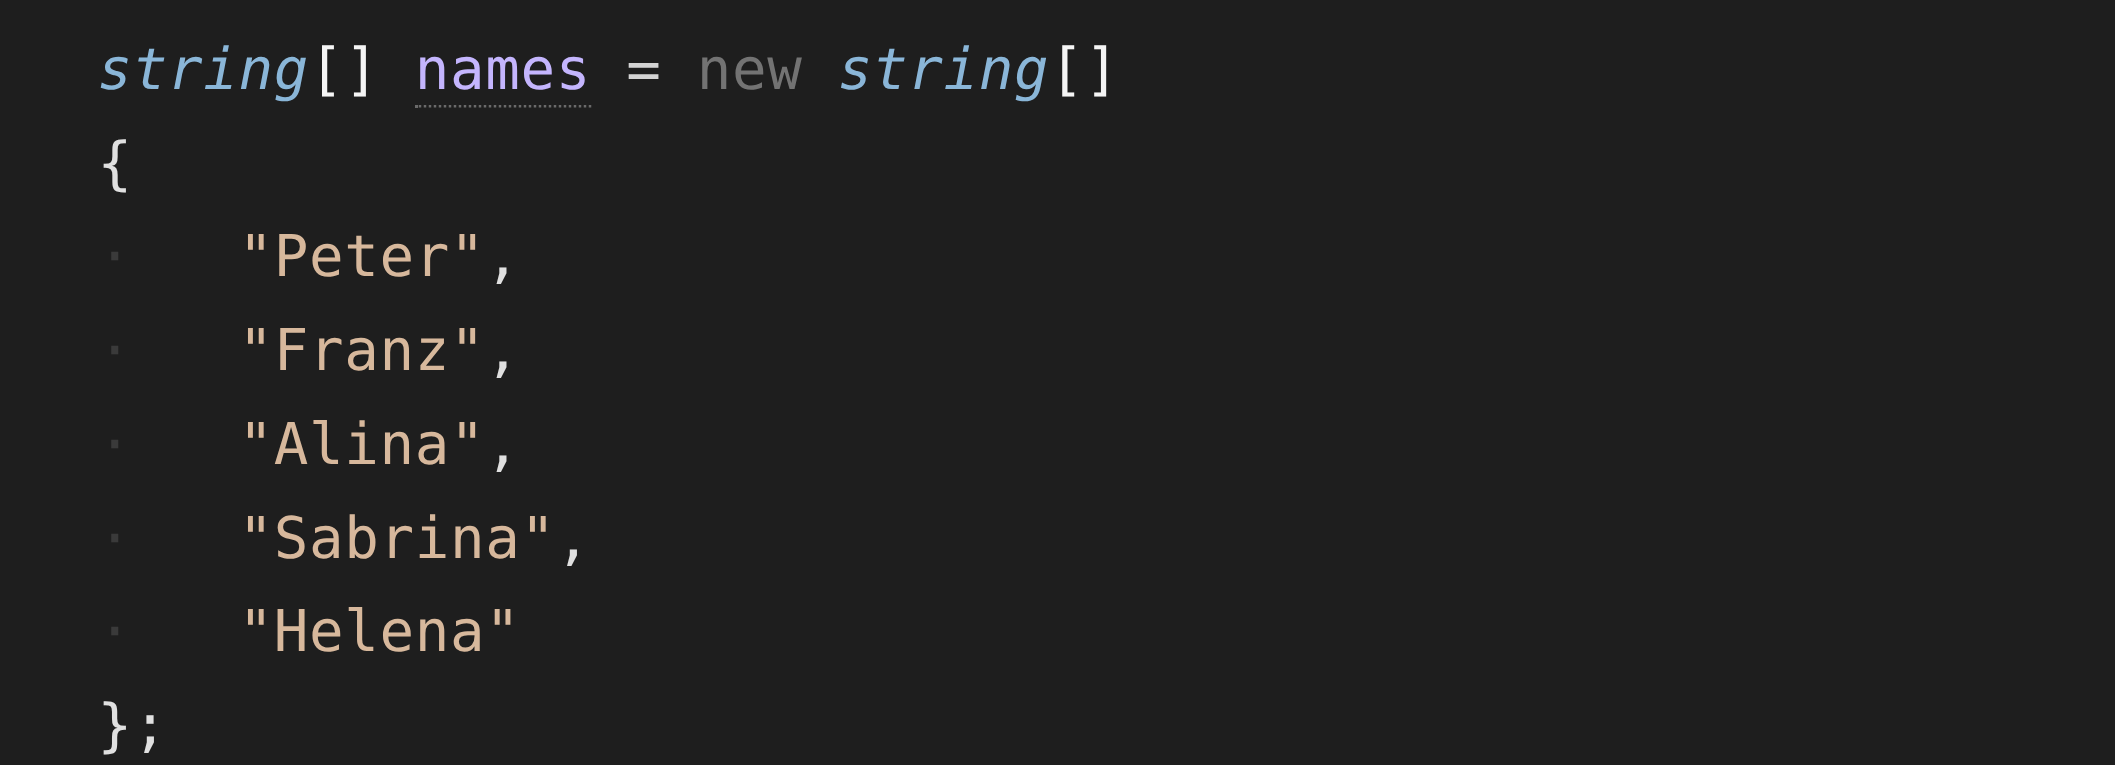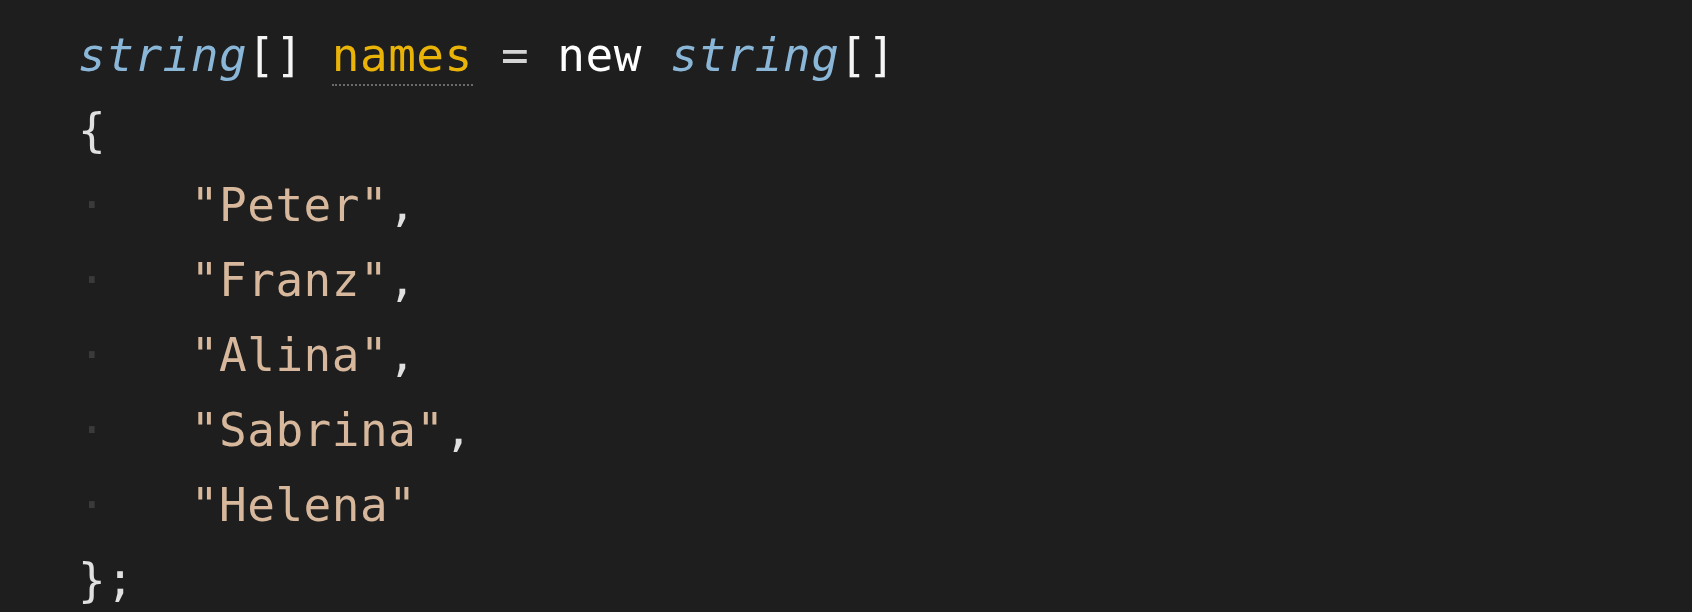--- a/index.html
+++ b/index.html
@@ -13,23 +13,23 @@
   pre.code{
     margin:0;
     padding:18px 0 0 78px;
     font-family:"SF Mono","Menlo","Consolas","DejaVu Sans Mono","Liberation Mono",monospace;
     font-size:46px;
     line-height:75px;
     letter-spacing:0.5px;
     white-space:pre;
     color:#d4d4d4;
   }
-  .k  { color:#ffffff; }               
+  .k  { color:#737373; }               
   .t  { color:#8ab6d8;font-style:italic; }               
-  .v  { color:#eab308; border-bottom:2px dotted #6a6a6a; padding-bottom:2px; } 
+  .v  { color:#c4b5fd; border-bottom:2px dotted #6a6a6a; padding-bottom:2px; } 
   .op { color:#d4d4d4; }               
   .br { color:#f5f5f5; }               
   .p  { color:#e0e0e0; }               
   .s  { color:#d7b89c; }               
   .g  { color:#3a3a3a; }               
 </style>
 </head>
 <body>
 
 <pre class="code"><span><span class="t">string</span><span class="br">[]</span><span class="op"> </span><span class="v">names</span><span class="op"> </span><span class="op">=</span><span class="op"> </span><span class="k">new</span><span class="op"> </span><span class="t">string</span><span class="br">[]</span></span>

